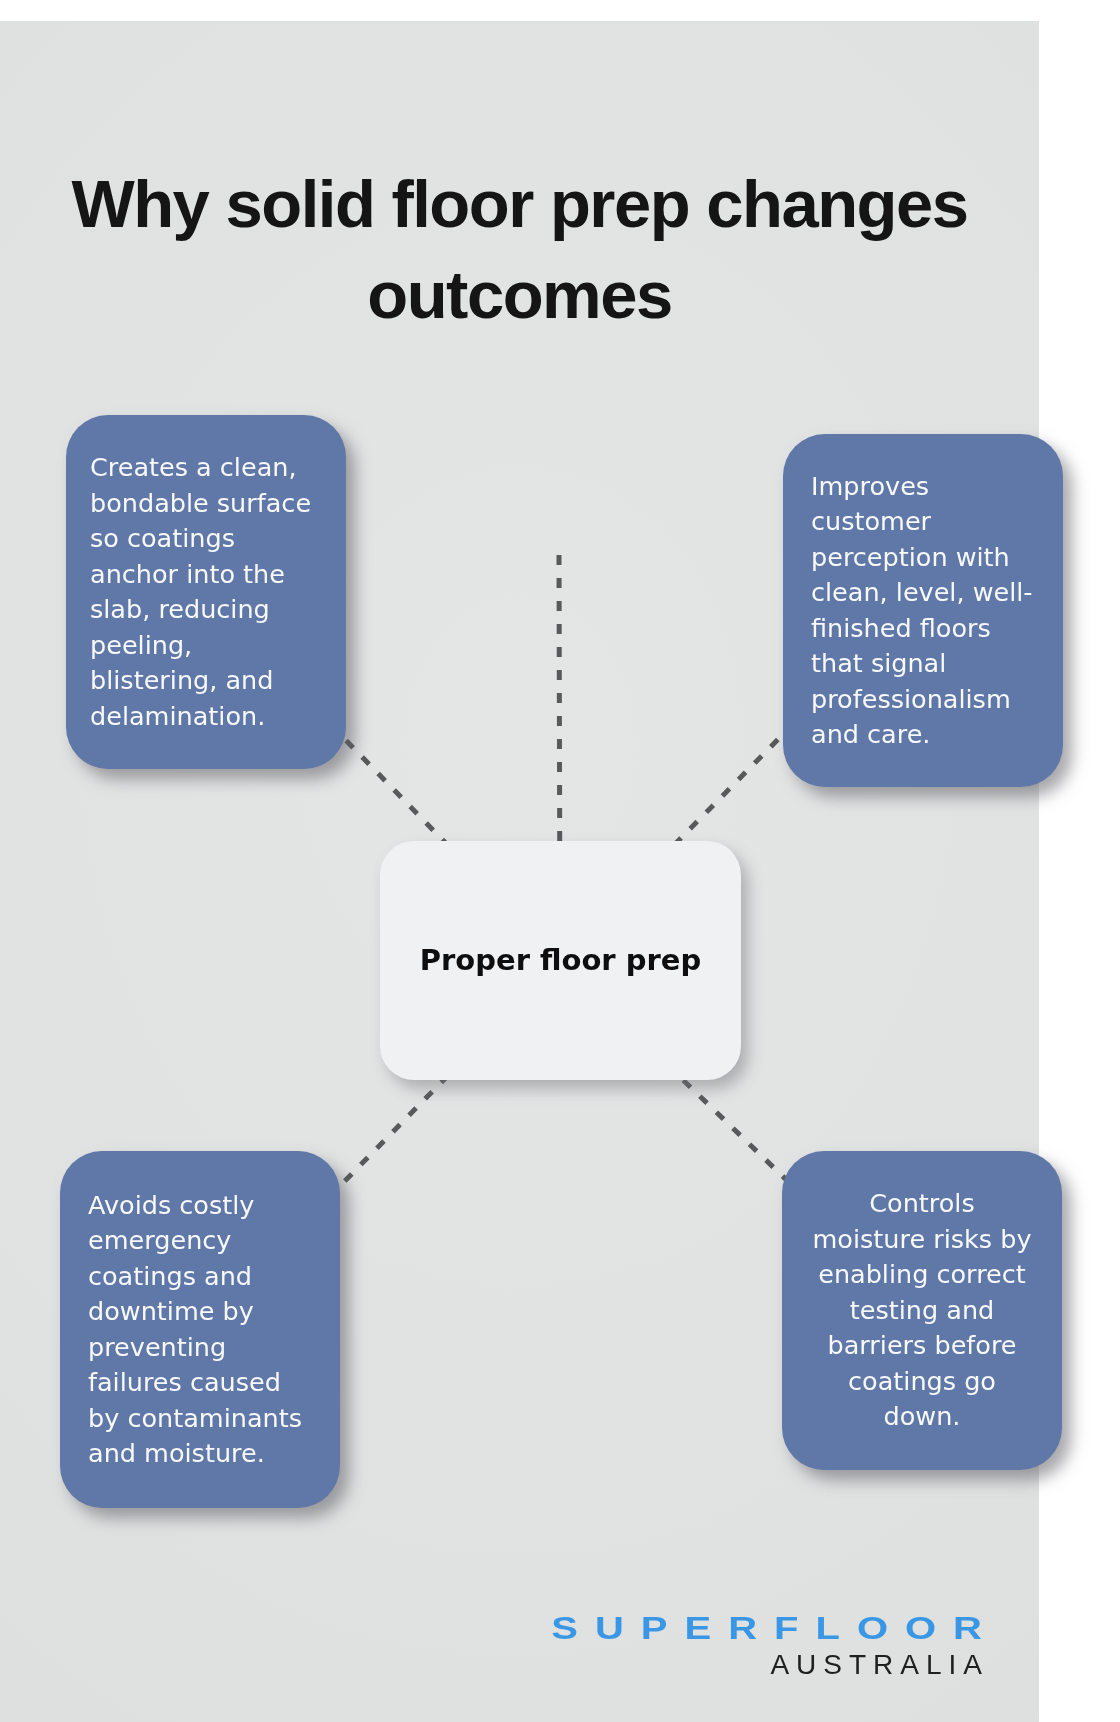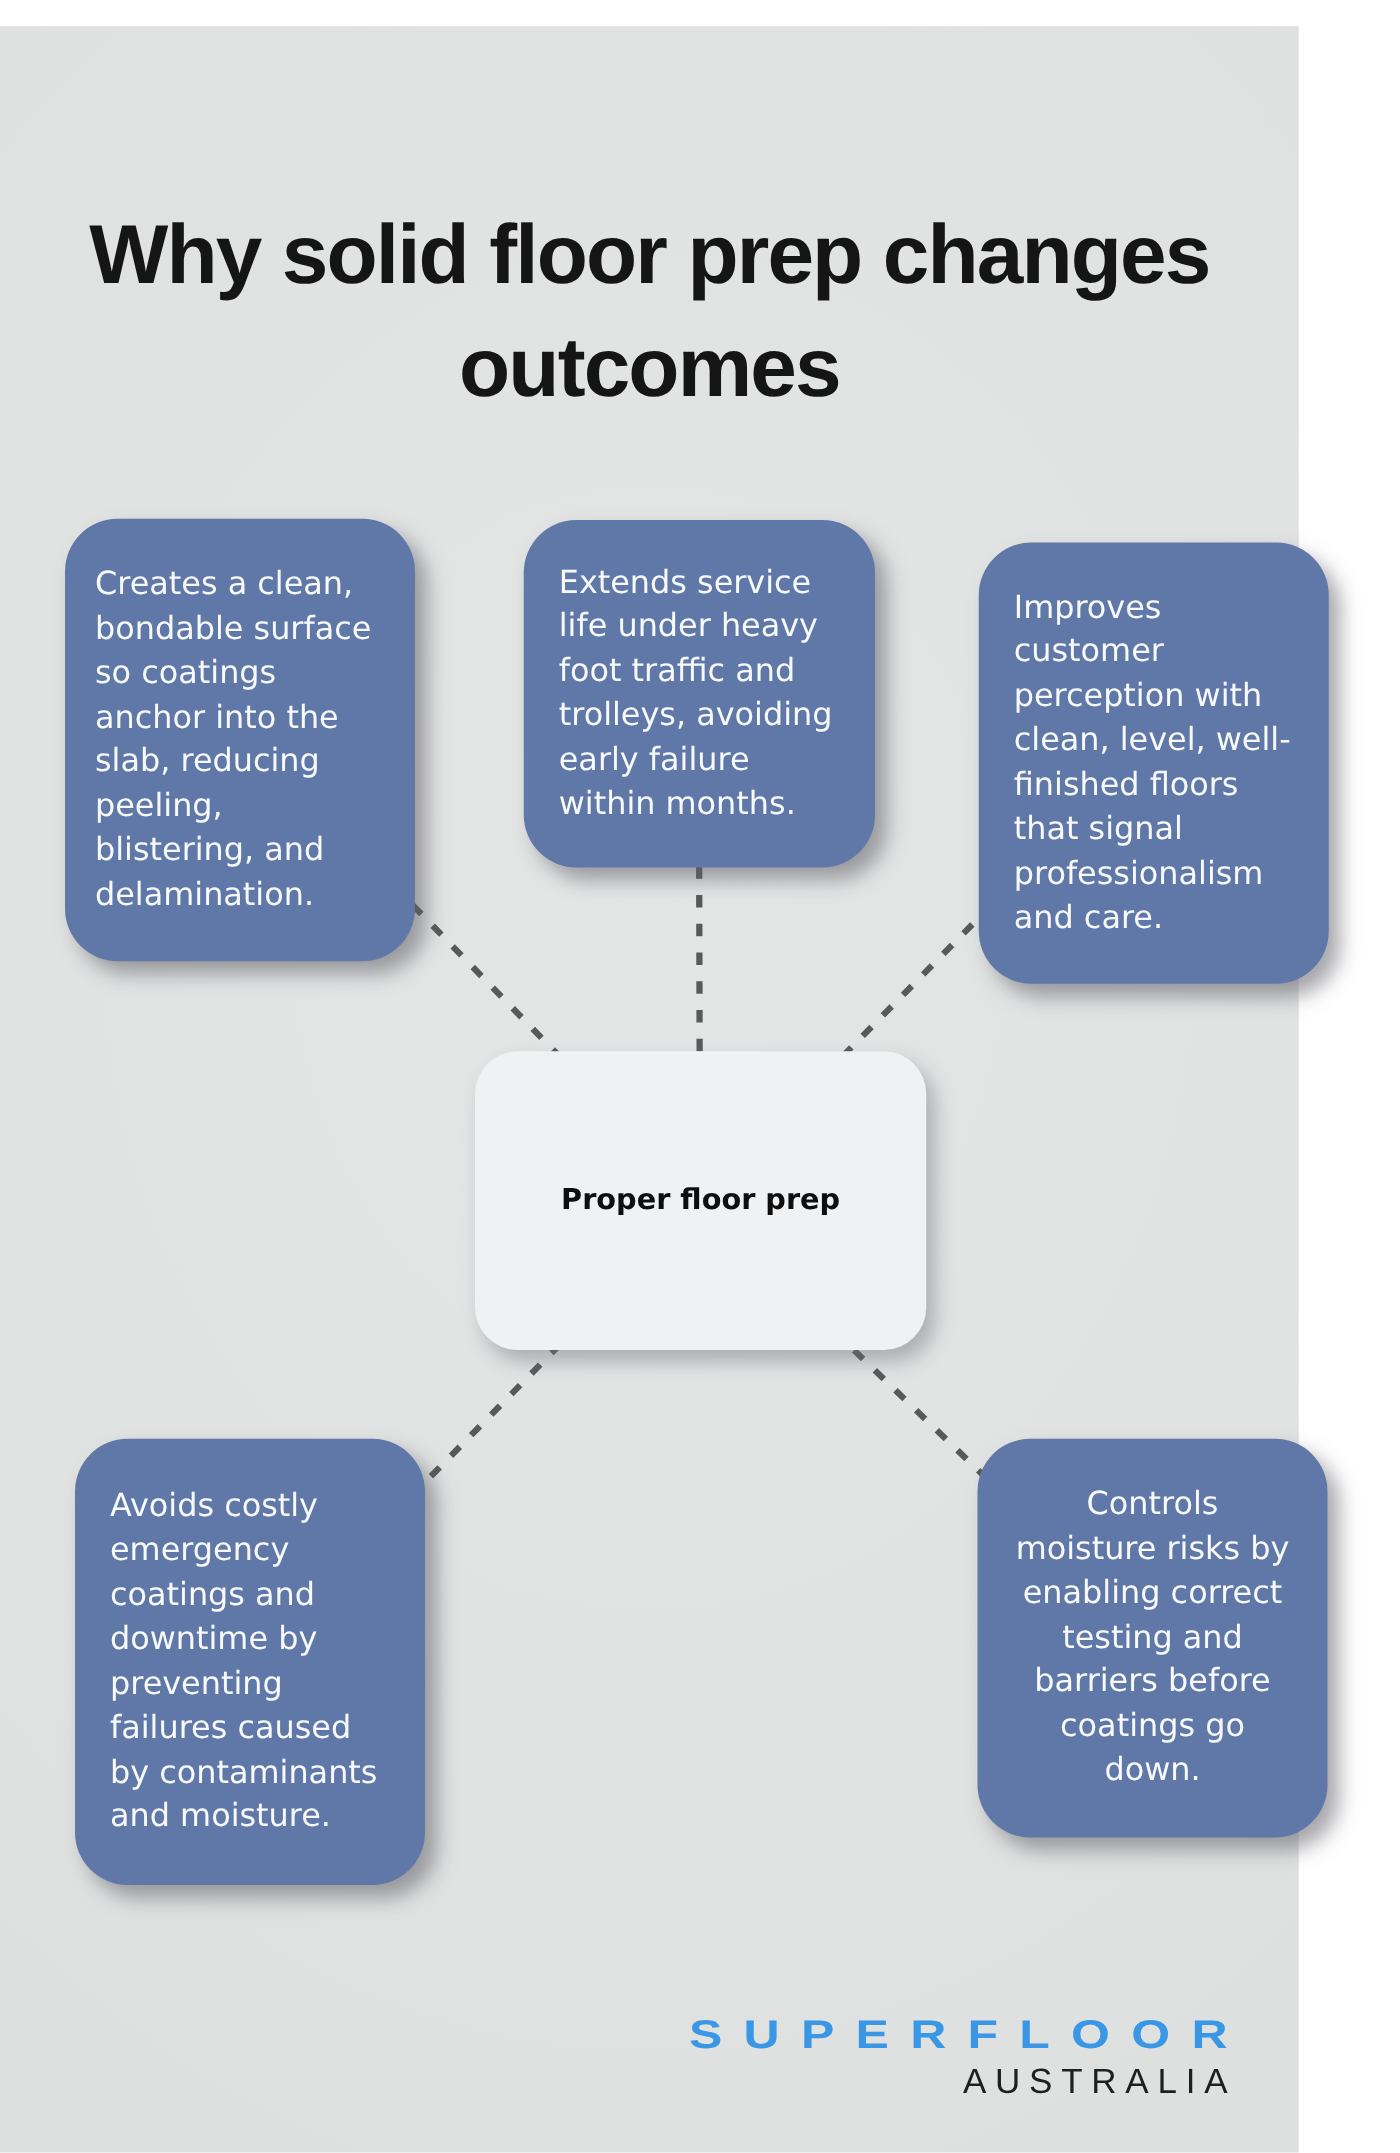--- a/index.html
+++ b/index.html
@@ -54,21 +54,21 @@
     box-shadow: 9px 10px 16px rgba(95, 95, 102, 0.55);
     color: #f7f9fb;
     font-size: 25.5px;
     line-height: 35.5px;
     display: flex;
     align-items: center;
     box-sizing: border-box;
     padding: 30px 28px;
   }
   .card p { margin: 0; }
-  .card-tl { left: 52px;  top: 394px;  width: 280px; height: 354px; padding-left: 24px; }
+  .card-tl { left: 66px;  top: 394px;  width: 280px; height: 354px; padding-left: 24px; }
   .card-tc { left: 419px; top: 395px;  width: 281px; height: 278px; }
   .card-tr { left: 783px; top: 413px;  width: 280px; height: 353px; }
   .card-bl { left: 60px;  top: 1130px; width: 280px; height: 357px; }
   .card-br { left: 782px; top: 1130px; width: 280px; height: 319px; text-align: center; }
   .hub {
     position: absolute;
     z-index: 2;
     left: 380px;
     top: 820px;
     width: 361px;
@@ -79,21 +79,21 @@
     display: flex;
     align-items: center;
     justify-content: center;
     box-sizing: border-box;
     padding: 0 35px;
   }
   .hub p {
     margin: 0;
     color: #0e0e0e;
     font-weight: 700;
-    font-size: 23px;
+    font-size: 29px;
     line-height: 53px;
     text-align: center;
   }
   .logo {
     position: absolute;
     z-index: 2;
     right: 57px;
     top: 1585px;
     text-align: right;
   }
@@ -131,23 +131,20 @@
     <line x1="559" y1="534" x2="560" y2="940"></line>
     <line x1="923" y1="571" x2="560" y2="940"></line>
     <line x1="200" y1="1308" x2="560" y2="940"></line>
     <line x1="922" y1="1290" x2="560" y2="940"></line>
   </svg>
 
   <div class="card card-tl">
     <p>Creates a clean, bondable surface so coatings anchor into the slab, reducing peeling, blistering, and delamination.</p>
   </div>
 
-  <div class="card card-tc">
-    <p>Extends service life under heavy foot traffic and trolleys, avoiding early failure within months.</p>
-  </div>
 
   <div class="card card-tr">
     <p>Improves customer perception with clean, level, well-finished floors that signal professionalism and care.</p>
   </div>
 
   <div class="card card-bl">
     <p>Avoids costly emergency coatings and downtime by preventing failures caused by contaminants and moisture.</p>
   </div>
 
   <div class="card card-br">

